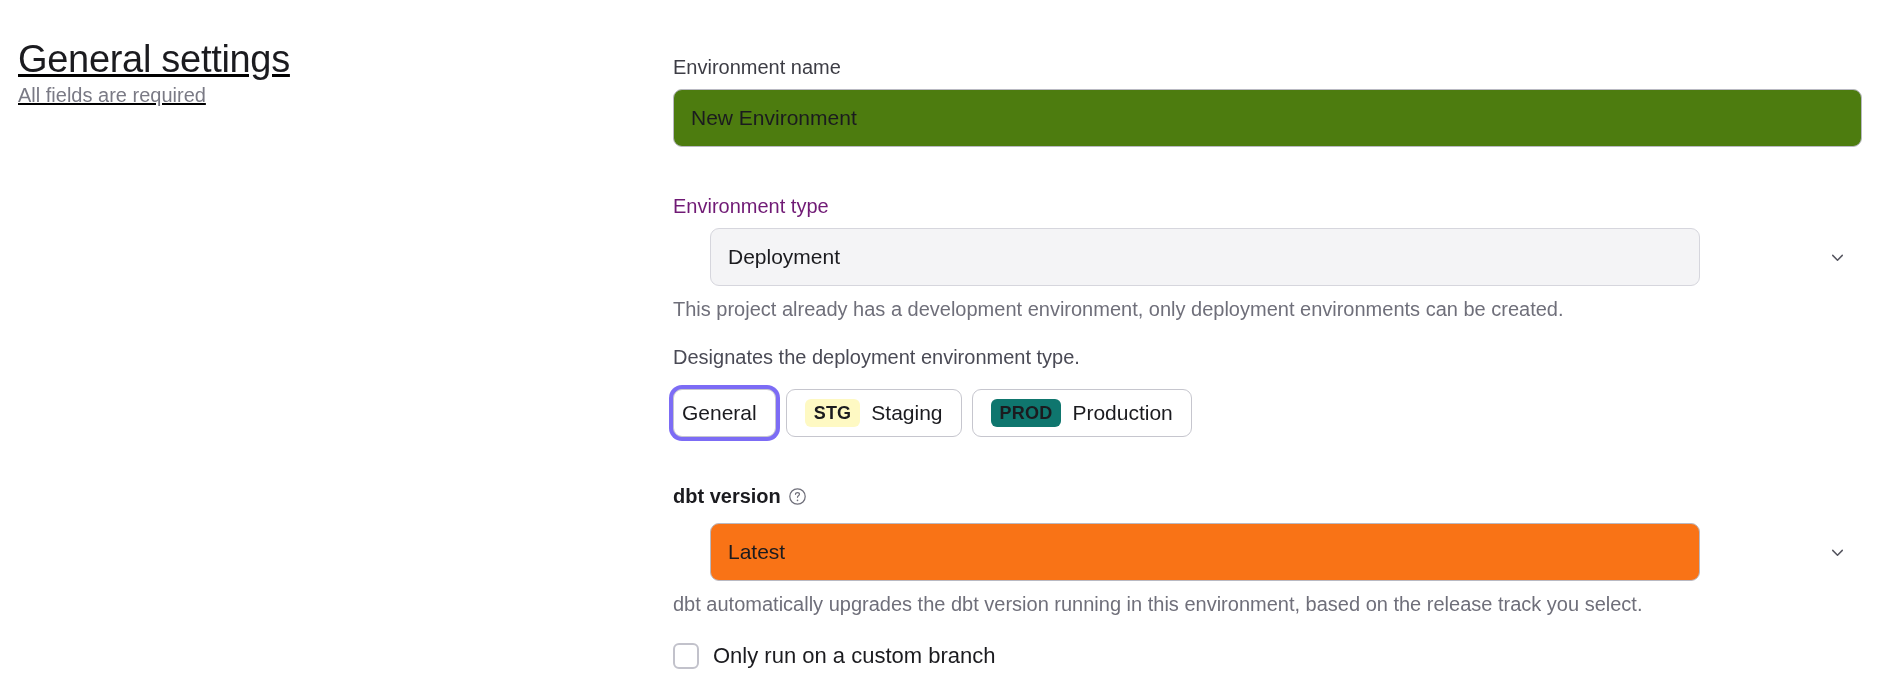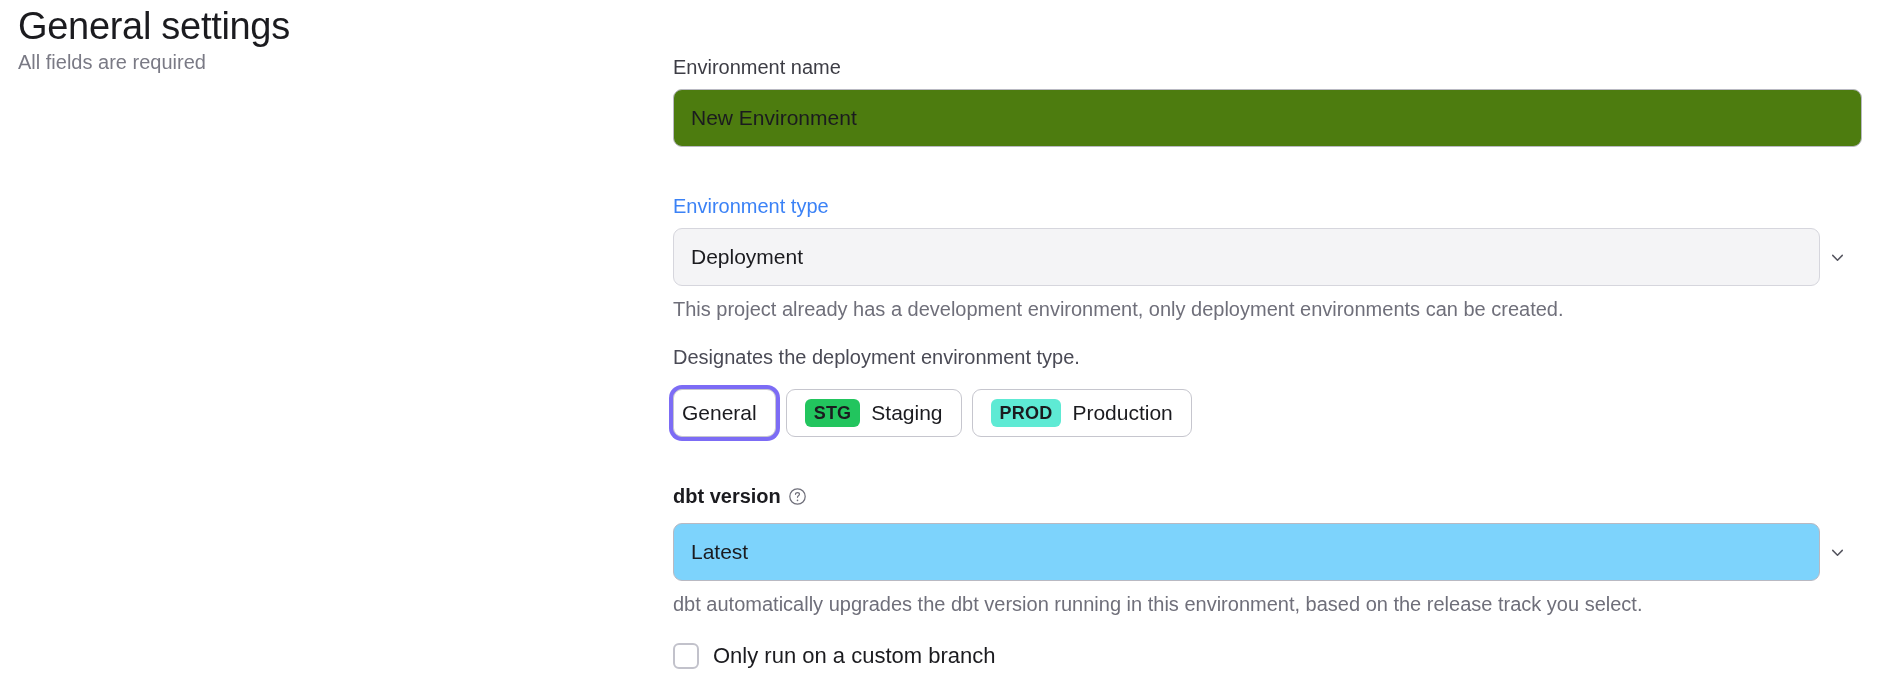--- a/index.html
+++ b/index.html
@@ -17,22 +17,23 @@
     width: 1890px;
     height: 678px;
     background: #ffffff;
     overflow: hidden;
   }
 
   
   .left-col {
     position: absolute;
     left: 18px;
-    top: 3px;
+    top: 36px;
     width: 600px;
+    text-decoration: underline;
   }
 
   .page-title {
     font-size: 38px;
     line-height: 46px;
     font-weight: 400;
     color: #1b1b1f;
     letter-spacing: -0.3px;
   }
 
@@ -53,21 +54,21 @@
   }
 
   .field-label {
     font-size: 20px;
     line-height: 26px;
     color: #3d3d45;
     font-weight: 400;
     margin-bottom: 9px;
     margin-top: 28px;
   }
-  .field-label.disabled { color: #3b82f6; }
+  .field-label.disabled { color: #701a75; }
 
   .field-label.bold {
     font-weight: 700;
     color: #1b1b1f;
     display: flex;
     align-items: center;
     gap: 7px;
     margin-bottom: 4px;
   }
 
@@ -86,32 +87,33 @@
   }
   .text-input::placeholder { color: #9a9aa4; }
 
   .select-wrap {
     position: relative;
     width: 1189px;
     height: 58px;
   }
 
   .select-box {
-    width: 1147px;
+    width: 990px;
     height: 58px;
     border: 1px solid #ccccd4;
     border-radius: 9px;
     display: flex;
     align-items: center;
     padding: 0 44px 0 17px;
     font-size: 21px;
     color: #1b1b1f;
+    margin-left: 37px;
   }
   .select-box.grey { background: #f4f4f6; border-color: #d6d6dd; }
-  .select-box.white { background: #7dd3fc; border-color: #b9b9c2; }
+  .select-box.white { background: #f97316; border-color: #b9b9c2; }
 
   .chevron {
     position: absolute;
     right: 16px;
     top: 50%;
     transform: translateY(-50%);
     width: 18px;
     height: 18px;
     display: flex;
     align-items: center;
@@ -249,26 +251,26 @@
     <div>
       <div class="sub-desc">Designates the deployment environment type.</div>
 
       <div class="seg-row">
 
         <button class="seg-btn focused" style="box-shadow: rgb(124, 108, 245) 0px 0px 0px 4px;">
           <span>General</span>
         </button>
 
         <button class="seg-btn">
-          <span class="seg-badge" id="badge-stg" style="background: #22c55e;">STG</span>
+          <span class="seg-badge" id="badge-stg" style="background: #fef9c3;">STG</span>
           <span>Staging</span>
         </button>
 
         <button class="seg-btn">
-          <span class="seg-badge" id="badge-prod" style="background: #5eead4;">PROD</span>
+          <span class="seg-badge" id="badge-prod" style="background: #0f766e;">PROD</span>
           <span>Production</span>
         </button>
 
       </div>
     </div>
 
     <div class="spacer-18"></div>
 
     <div>
       <div class="field-label bold">

